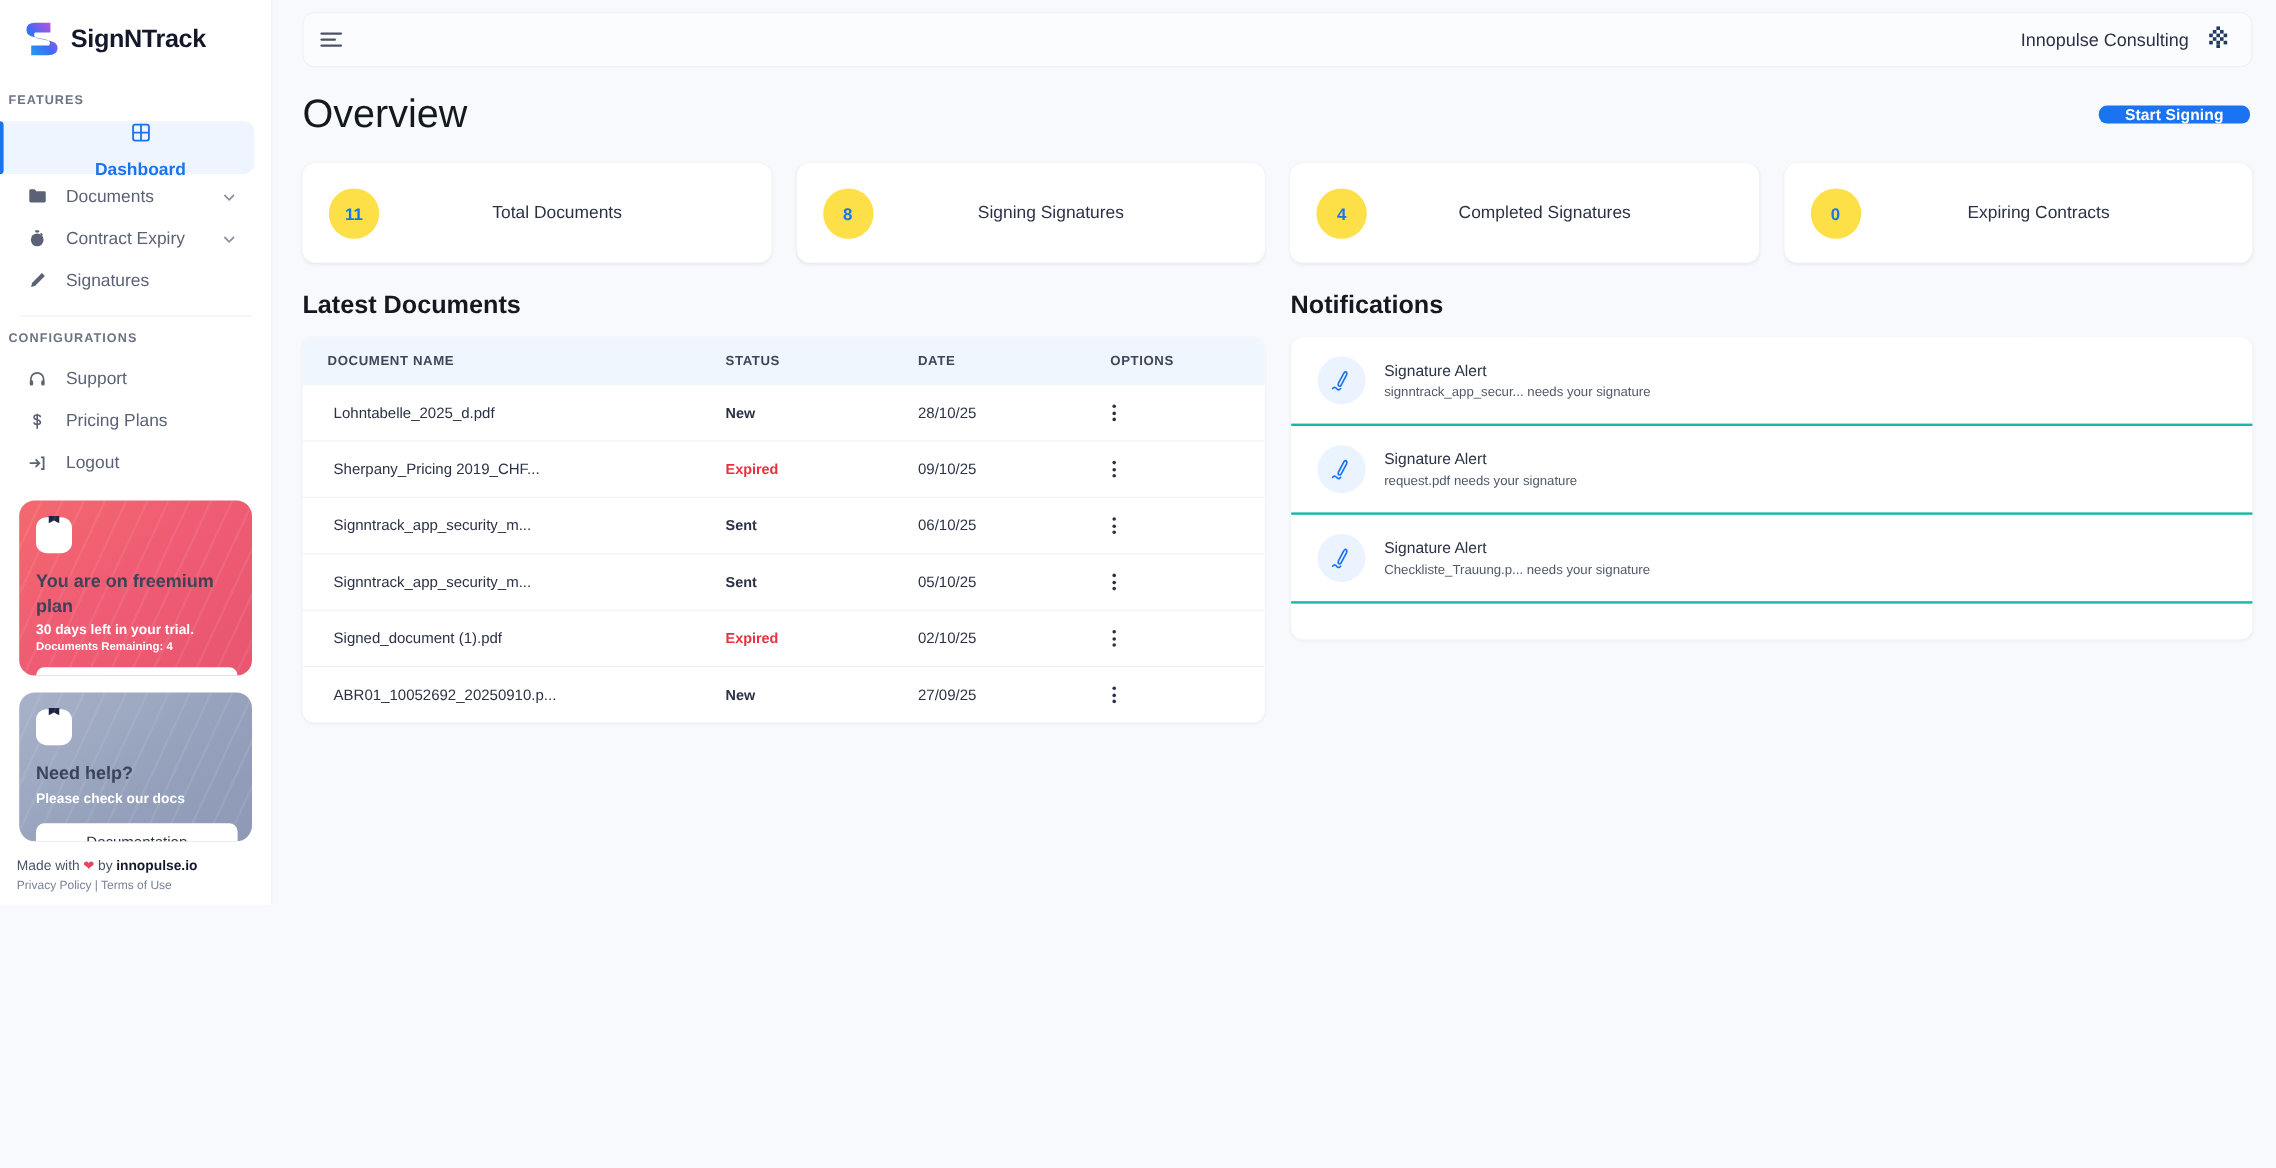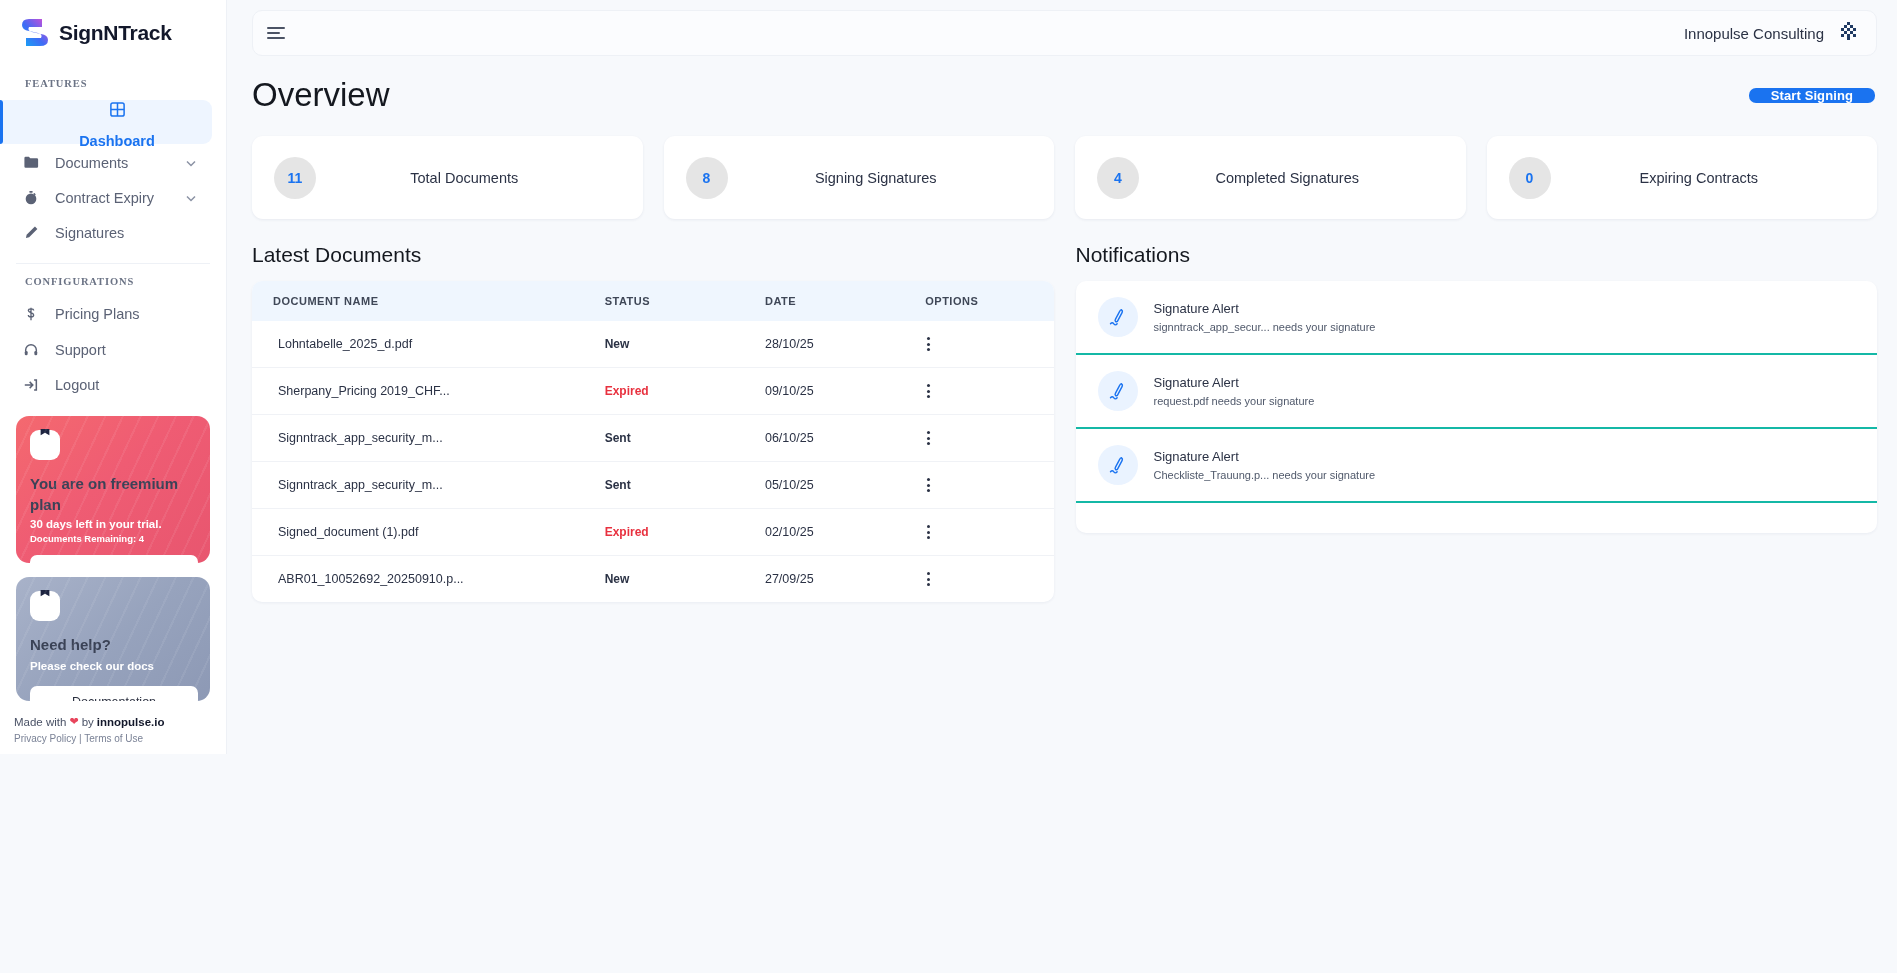--- a/index.html
+++ b/index.html
@@ -19,21 +19,21 @@
     display: flex; flex-direction: column;
     flex: 0 0 227px;
     position: relative;
   }
   .brand { display: flex; align-items: center; gap: 9px; padding: 16px 0 16px 20px; height: 70px; }
   .brand-logo { width: 30px; height: 34px; flex: 0 0 30px; }
   .brand-name { font-size: 21px; font-weight: 700; color: #13182b; letter-spacing: -0.3px; }
 
   .section-label {
     font-size: 10.5px; font-weight: 700; letter-spacing: 0.9px;
-    color: #6b7385; padding: 12px 0 10px 25px; text-transform: uppercase; font-family: Liberation Serif, serif;
+    color: #6b7385; padding: 12px 0 10px 7px; text-transform: uppercase;
   }
   .nav-item {
     display: flex; align-items: center; gap: 15px;
     height: 44px; margin: 1px 14px 1px 0;
     padding-left: 22px; border-radius: 0 9px 9px 0;
     color: #5b6275; font-size: 14.5px; cursor: pointer; position: relative;
   }
   .nav-item .ico { width: 18px; height: 18px; flex: 0 0 18px; display: flex; align-items: center; justify-content: center; color: #5b6275; }
   .nav-item .lbl { flex: 1; }
   .nav-item .chev { width: 14px; height: 14px; margin-right: 14px; color: #8b92a4; flex: 0 0 14px; }
@@ -104,29 +104,29 @@
   }
 
   
   .stats { display: grid; grid-template-columns: repeat(4, 1fr); gap: 21px; margin-bottom: 24px; }
   .stat-card {
     background: #fff; border-radius: 11px; height: 83px;
     display: flex; align-items: center; gap: 0;
     box-shadow: 0 1px 3px rgba(25,40,80,.07); padding-left: 22px;
   }
   .stat-circle {
-    width: 42px; height: 42px; border-radius: 50%; background: #e5e5e5;
+    width: 42px; height: 42px; border-radius: 50%; background: #fde047;
     display: flex; align-items: center; justify-content: center;
     font-size: 14px; font-weight: 700; color: #1a73f0; flex: 0 0 42px;
   }
   .stat-label { flex: 1; text-align: center; font-size: 14.5px; color: #2b3245; padding-right: 30px; }
 
   
   .content { display: grid; grid-template-columns: 1fr 1fr; gap: 22px; }
-  .col-title { font-size: 21px; font-weight: 400; color: #14181f; margin-bottom: 14px; }
+  .col-title { font-size: 21px; font-weight: 700; color: #14181f; margin-bottom: 14px; }
 
   .panel { background: #fff; border-radius: 10px; box-shadow: 0 1px 3px rgba(25,40,80,.06); overflow: hidden; }
   table { width: 100%; border-collapse: collapse; }
   thead tr { background: #eff6fe; }
   th {
     font-size: 11px; font-weight: 700; letter-spacing: .5px; color: #3f4757;
     text-align: left; padding: 14px 0 14px 0; text-transform: uppercase;
   }
   th.c-name { padding-left: 21px; width: 44%; }
   th.c-status { width: 20%; }
@@ -228,36 +228,36 @@
       </span>
       <span class="lbl">Signatures</span>
     </div>
 
     <div class="nav-divider"></div>
 
     <div class="section-label">CONFIGURATIONS</div>
 
     <div class="nav-item">
       <span class="ico">
-        <svg viewBox="0 0 18 18" width="16" height="16" fill="none" stroke="currentColor" stroke-width="1.5">
-          <path d="M9 2v14M12 5.2c0-1.2-1.3-2-3-2s-3 .8-3 2 1.3 1.9 3 2.4 3 1.1 3 2.4-1.3 2.1-3 2.1-3-.9-3-2.1"></path>
-        </svg>
-      </span>
-      <span class="lbl">Pricing Plans</span>
-    </div>
-
-    <div class="nav-item">
-      <span class="ico">
         <svg viewBox="0 0 18 18" width="16" height="16" fill="none" stroke="currentColor" stroke-width="1.6">
           <path d="M3 11V9a6 6 0 0 1 12 0v2"></path>
           <rect x="2" y="10" width="3.2" height="5" rx="1.5" fill="currentColor" stroke="none"></rect>
           <rect x="12.8" y="10" width="3.2" height="5" rx="1.5" fill="currentColor" stroke="none"></rect>
         </svg>
       </span>
       <span class="lbl">Support</span>
+    </div>
+
+    <div class="nav-item">
+      <span class="ico">
+        <svg viewBox="0 0 18 18" width="16" height="16" fill="none" stroke="currentColor" stroke-width="1.5">
+          <path d="M9 2v14M12 5.2c0-1.2-1.3-2-3-2s-3 .8-3 2 1.3 1.9 3 2.4 3 1.1 3 2.4-1.3 2.1-3 2.1-3-.9-3-2.1"></path>
+        </svg>
+      </span>
+      <span class="lbl">Pricing Plans</span>
     </div>
 
     <div class="nav-item">
       <span class="ico">
         <svg viewBox="0 0 18 18" width="16" height="16" fill="none" stroke="currentColor" stroke-width="1.7">
           <path d="M2 9h8M7.5 5.5L11 9l-3.5 3.5"></path>
             <path d="M12.5 3.5H15v11h-2.5"></path>
         </svg>
       </span>
       <span class="lbl">Logout</span>

